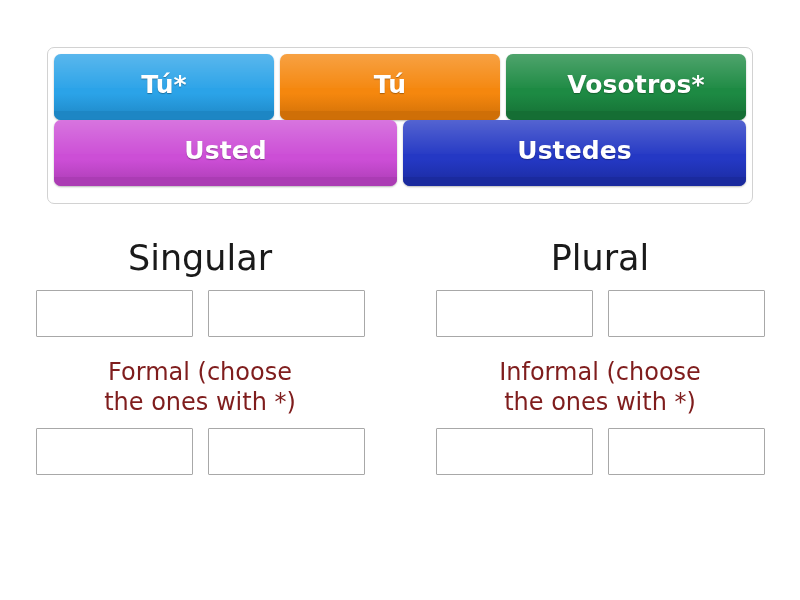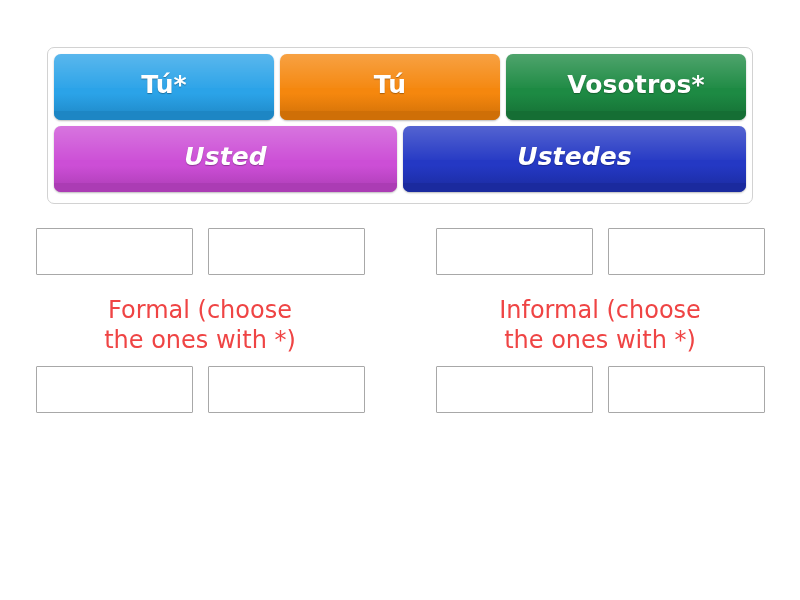--- a/index.html
+++ b/index.html
@@ -34,22 +34,20 @@
     border-radius: 7px;
     background: #ffffff;
     padding: 6px;
   }
   .tile-row {
     display: flex;
     gap: 6px;
     height: 66px;
   }
   .tile-row + .tile-row {
-    margin-top: 6px;
-    font-style: italic;
   }
   .tile {
     flex: 1 1 0;
     position: relative;
     border-radius: 7px;
     display: flex;
     align-items: center;
     justify-content: center;
     box-sizing: border-box;
     cursor: pointer;
@@ -123,21 +121,21 @@
     width: 157px;
     height: 47px;
     box-sizing: border-box;
     border: 1px solid #a8a8a8;
     background: #ffffff;
     border-radius: 1px;
     cursor: pointer;
   }
   .sub-label {
     font-size: 24px;
-    color: #ef4444;
+    color: #7f1d1d;
     line-height: 1.26;
     text-align: center;
     margin: 20px 0 11px 0;
     white-space: pre-line;
     max-width: 330px;
   }
 </style>
 <style>.tile[data-tile="0"]::after{background:#1d86c4;}.tile[data-tile="1"]::after{background:#a9192a;}.tile[data-tile="2"]::after{background:#cf6f07;}.tile[data-tile="3"]::after{background:#156e34;}.tile[data-tile="4"]::after{background:#ab3cb4;}.tile[data-tile="5"]::after{background:#1a2a9e;}.tile[data-tile="6"]::after{background:#2a946c;}.tile[data-tile="7"]::after{background:#c4360a;}</style></head>
 <body>
 
@@ -164,36 +162,38 @@
       <div class="tile" data-tile="5" style="background: linear-gradient(rgb(36, 56, 196) 0%, rgb(36, 56, 196) 60%, rgb(26, 42, 158) 100%);">
         <span class="tile-label">Ustedes</span>
       </div>
     </div>
 
   </div>
 
   <div id="board">
 
     <div class="board-col">
+      <div class="col-heading">Singular</div>
 
       <div class="dropzone-row">
         <div class="dropzone"></div>
         <div class="dropzone"></div>
       </div>
 
       <div class="sub-label">Formal (choose
 the ones with *)</div>
 
       <div class="dropzone-row">
         <div class="dropzone"></div>
         <div class="dropzone"></div>
       </div>
     </div>
 
     <div class="board-col">
+      <div class="col-heading">Plural</div>
 
       <div class="dropzone-row">
         <div class="dropzone"></div>
         <div class="dropzone"></div>
       </div>
 
       <div class="sub-label">Informal (choose
 the ones with *)</div>
 
       <div class="dropzone-row">

